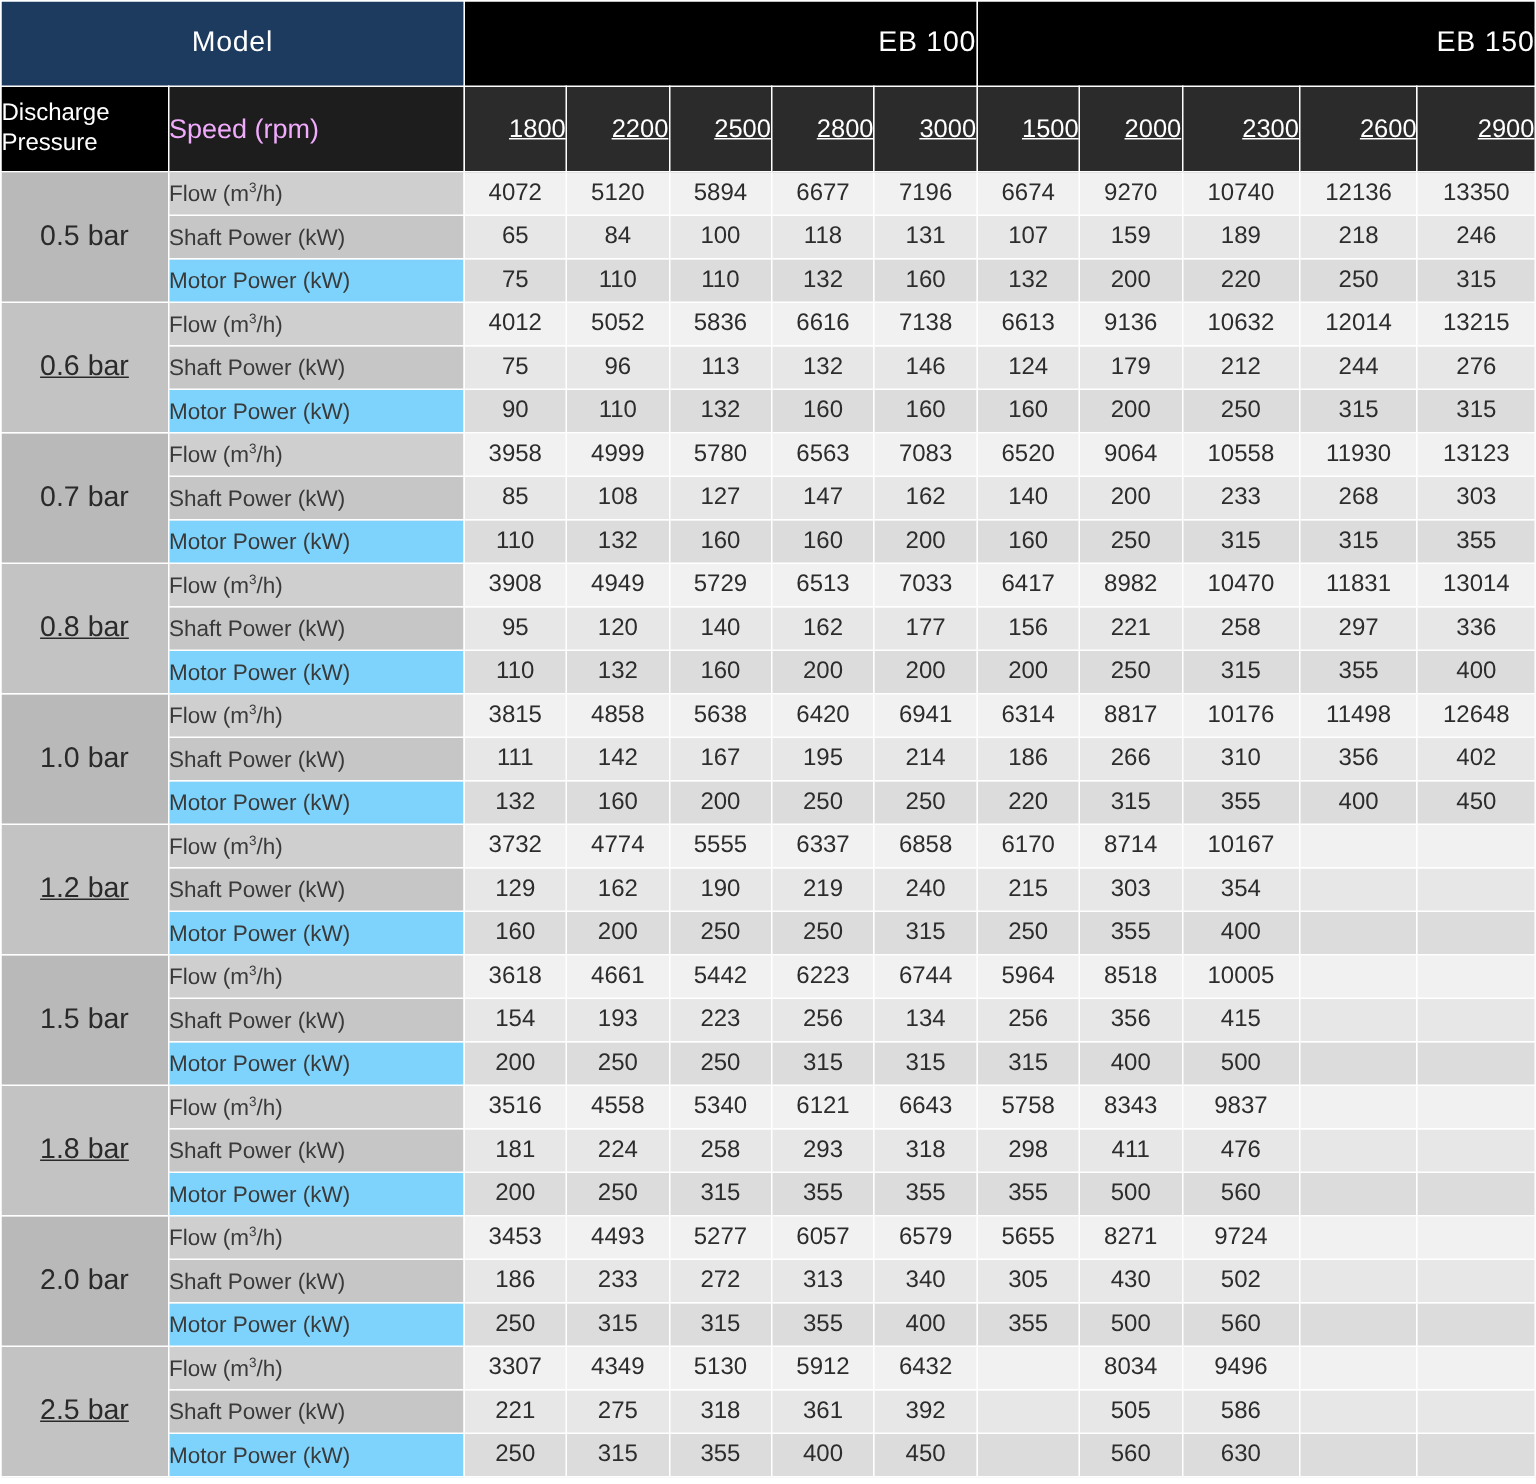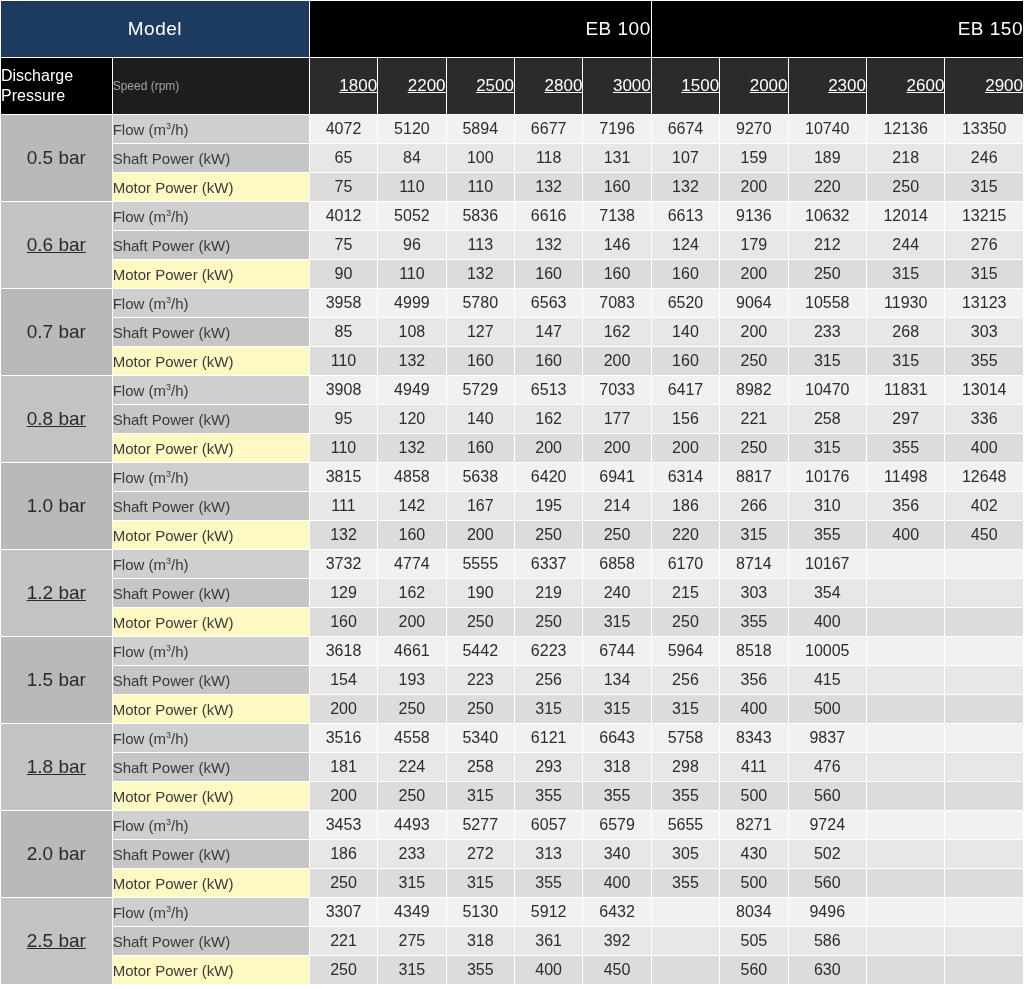--- a/index.html
+++ b/index.html
@@ -49,22 +49,22 @@
     color: #ffffff;
     font-size: 16px;
     text-align: left;
     padding: 0 8px;
     height: 56px;
     line-height: 20px;
     margin-left: 36px;
   }
   .hdr-speed {
     background: #1d1d1d;
-    color: #a3a3a3;
-    font-size: 12px;
+    color: #f0abfc;
+    font-size: 18px;
     text-align: left;
     padding-left: 10px;
     height: 56px;
   }
   .hdr-rpm {
     background: #2b2b2b;
     color: #ffffff;
     font-size: 17px;
     text-align: right;
     height: 56px;
@@ -95,21 +95,21 @@
     color: #2c2c2c;
     font-size: 16px;
     text-align: center;
     height: 28px;
   }
   
   .r0 .metric-cell { background: #cfcfcf; }
   .r0 .num-cell    { background: #f1f1f1; }
   .r1 .metric-cell { background: #c6c6c6; }
   .r1 .num-cell    { background: #e7e7e7; }
-  .r2 .metric-cell { background: #fef9c3; margin-left: 20px; }
+  .r2 .metric-cell { background: #7dd3fc; margin-left: 20px; }
   .r2 .num-cell    { background: #dcdcdc; }
 
   .blockline td { border-top: 2px solid #ffffff; }
 
   .empty { background: #efefef; }
 
   sup {
     font-size: 9px;
     vertical-align: super;
     line-height: 0;

